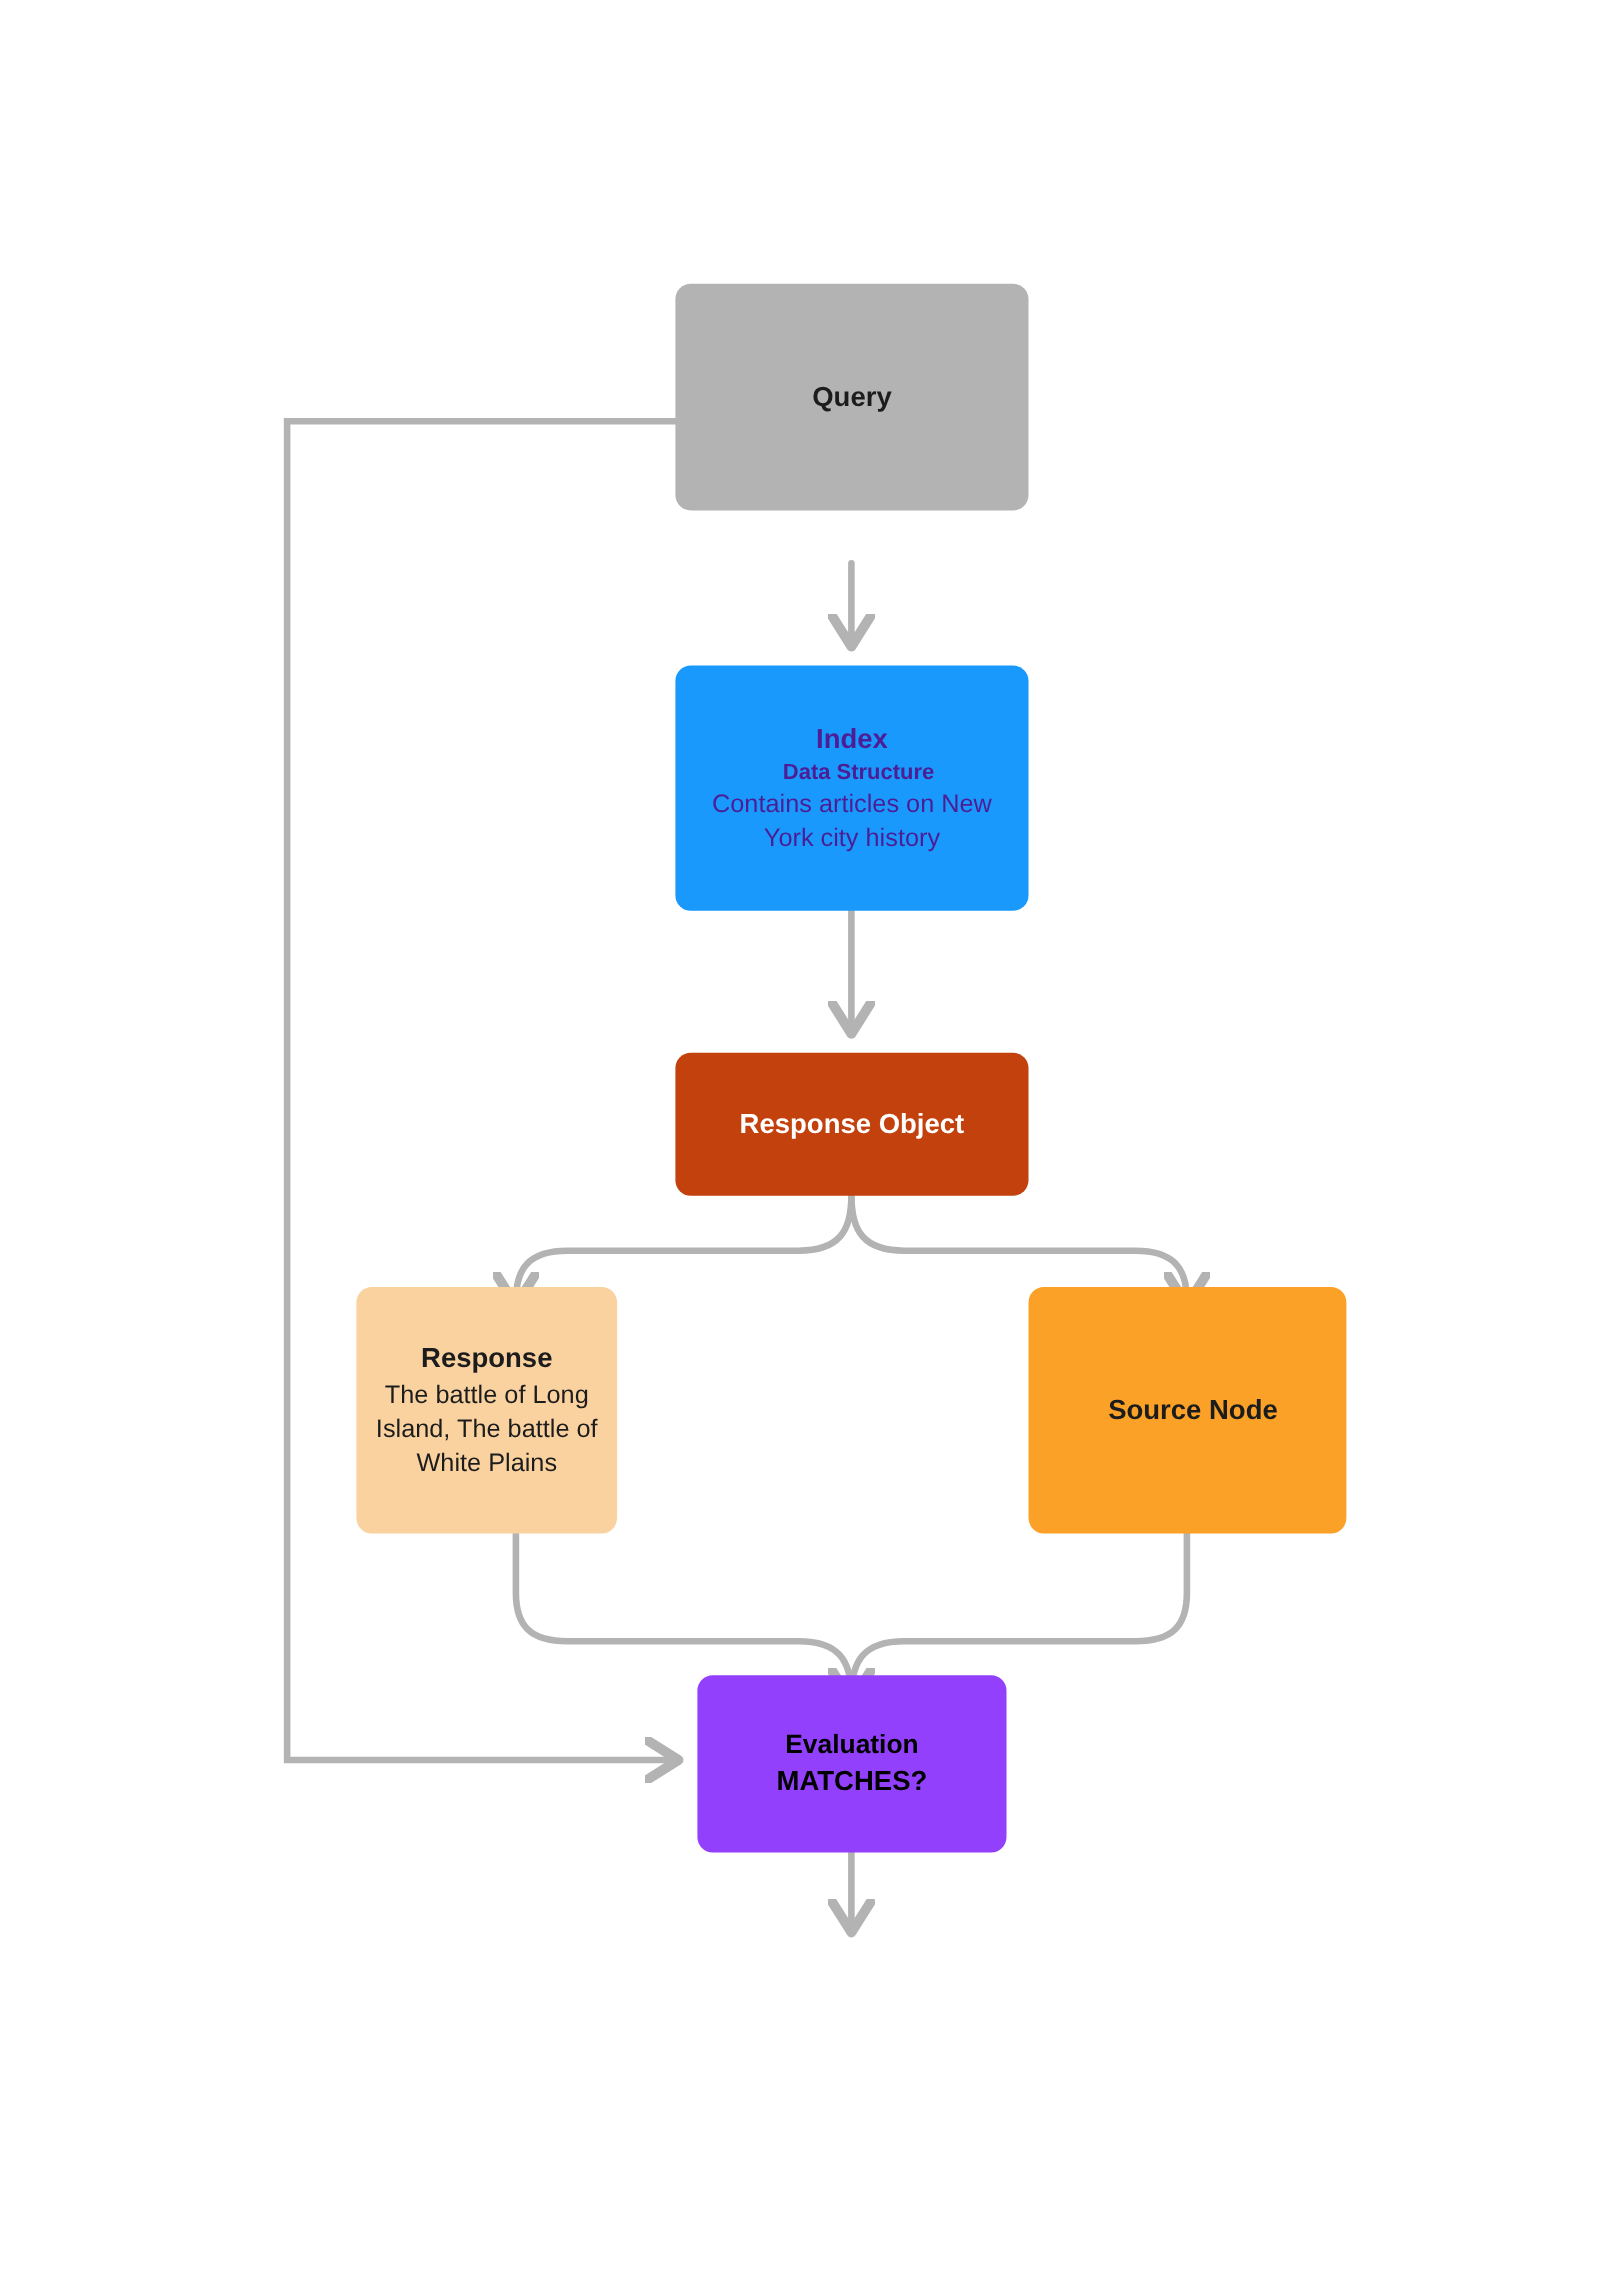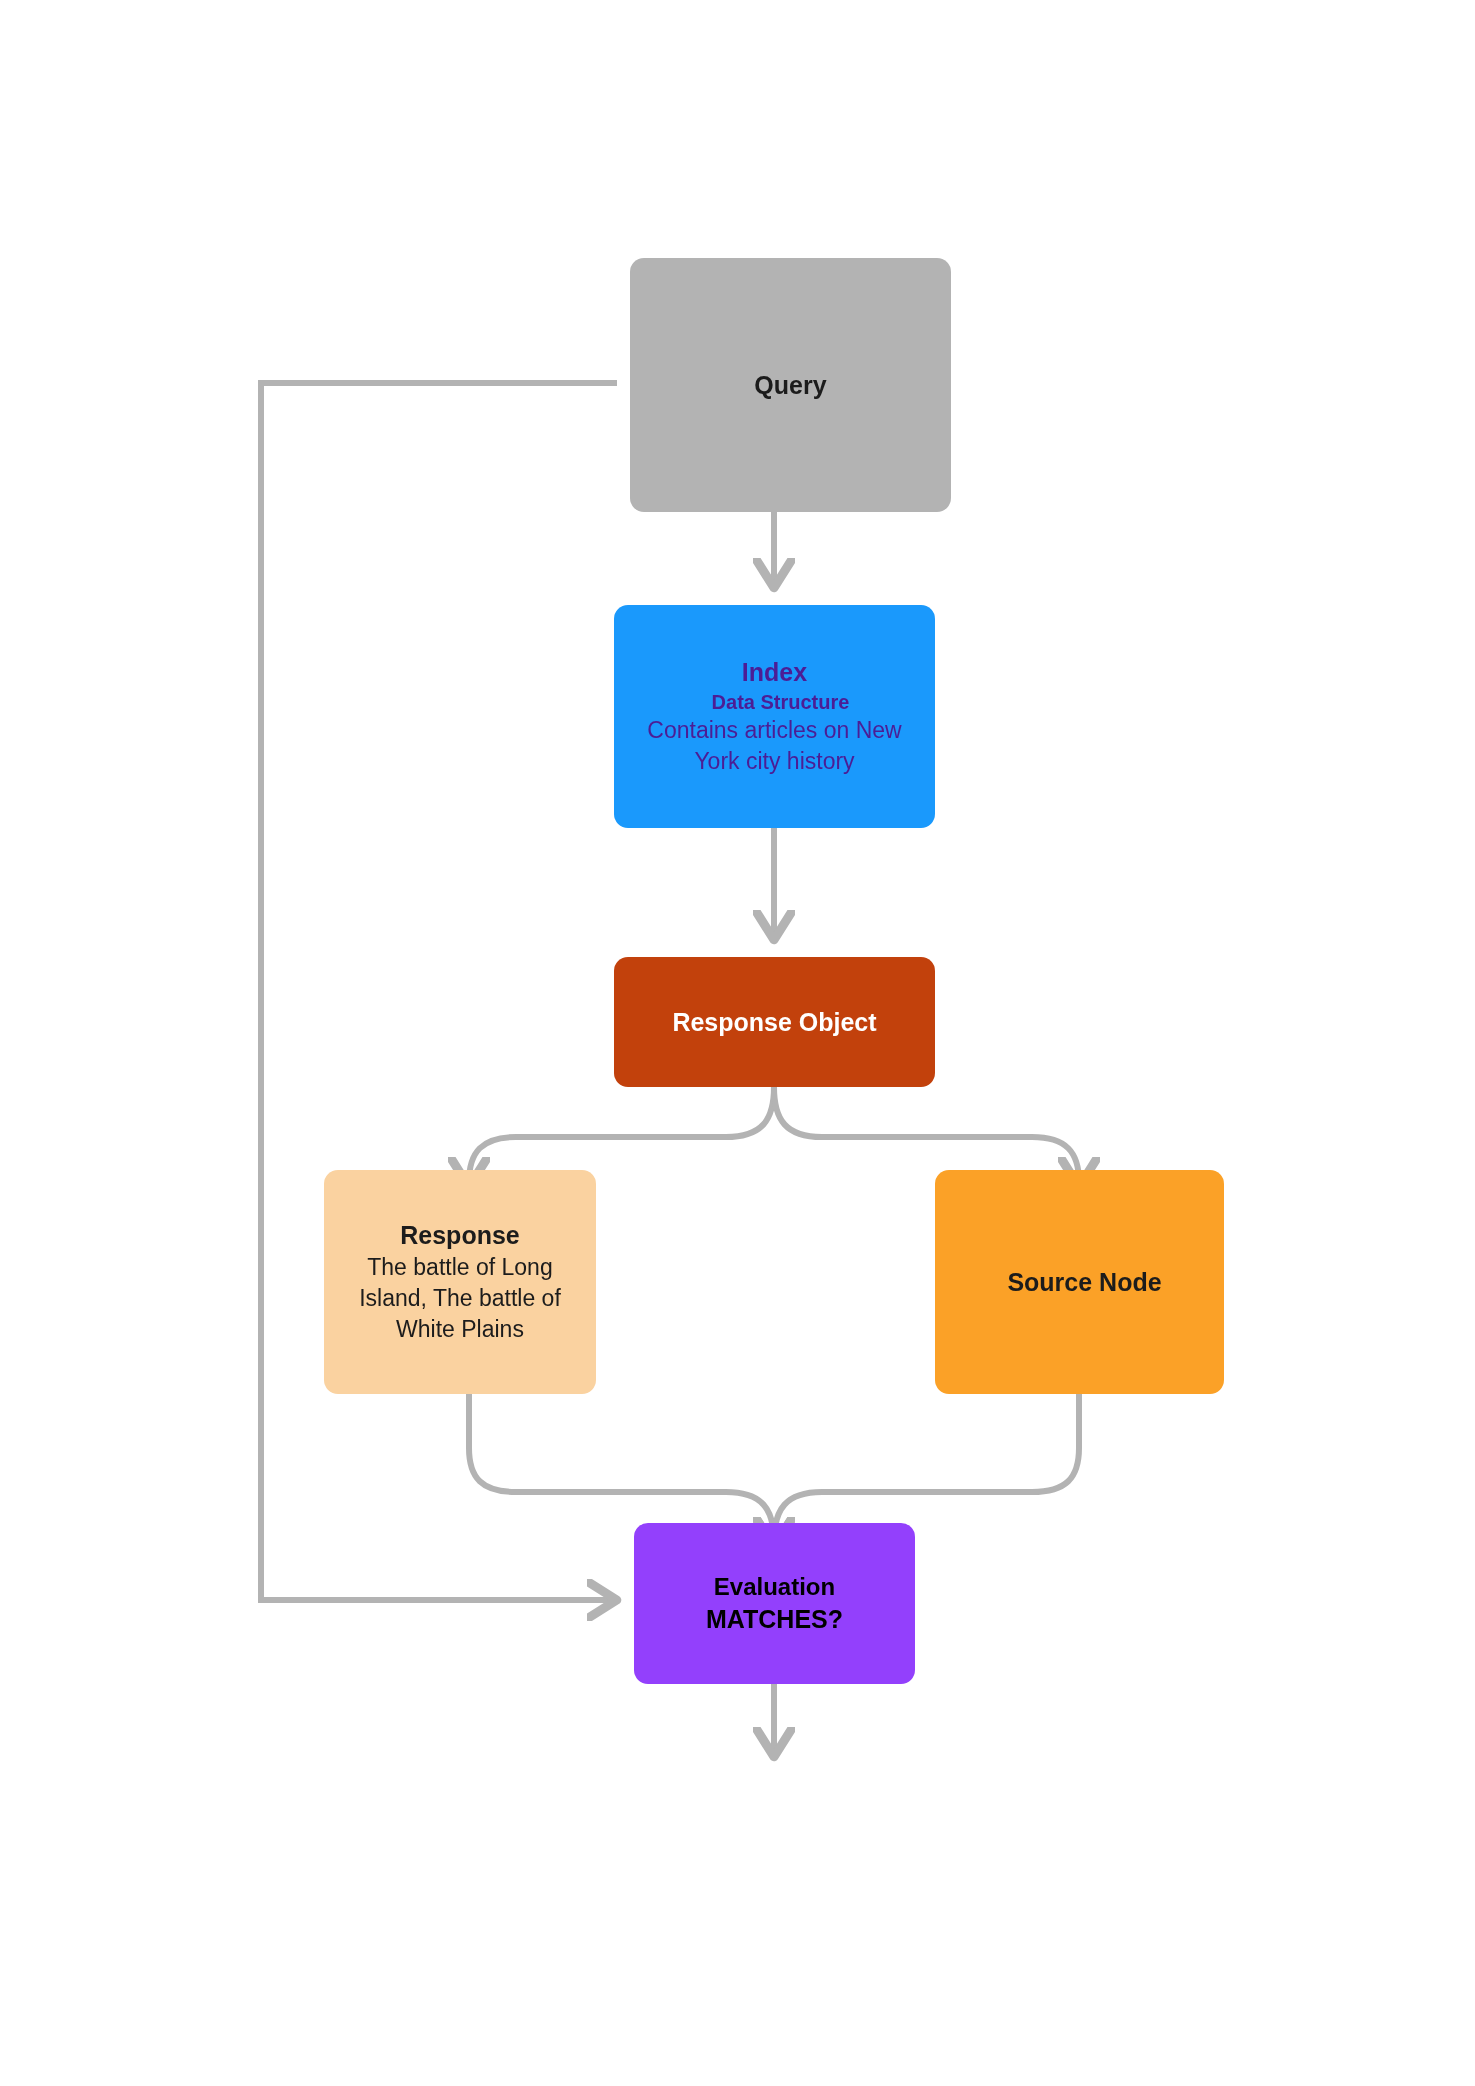--- a/index.html
+++ b/index.html
@@ -51,24 +51,23 @@
   .node .body {
     font-weight: normal;
     line-height: 1.34;
   }
 
   
   #node-query {
     left: 614px;
     top: 258px;
     width: 321px;
-    height: 254px;
+    height: 206px;
     background: #b3b3b3;
     color: #1c1c1c;
-    margin-left: 16px;
   }
   #node-query .title { font-size: 25px; }
   #node-query .body { font-size: 24px; max-width: 260px; }
 
   
   #node-index {
     left: 614px;
     top: 605px;
     width: 321px;
     height: 223px;
@@ -87,21 +86,21 @@
     height: 130px;
     background: #c2410c;
     color: #ffffff;
   }
   #node-response-object .title { font-size: 25px; }
 
   
   #node-response {
     left: 324px;
     top: 1170px;
-    width: 272px;
+    width: 237px;
     height: 224px;
     background: #fad2a0;
     color: #1c1c1c;
   }
   #node-response .title { font-size: 25px; }
   #node-response .body { font-size: 23px; max-width: 250px; }
 
   
   #node-source {
     left: 935px;

